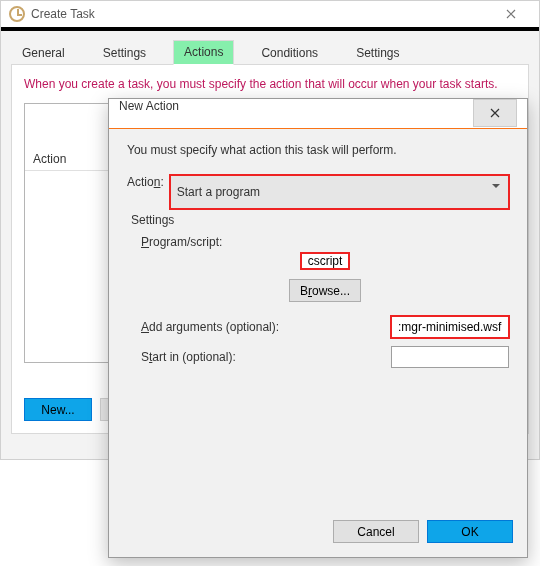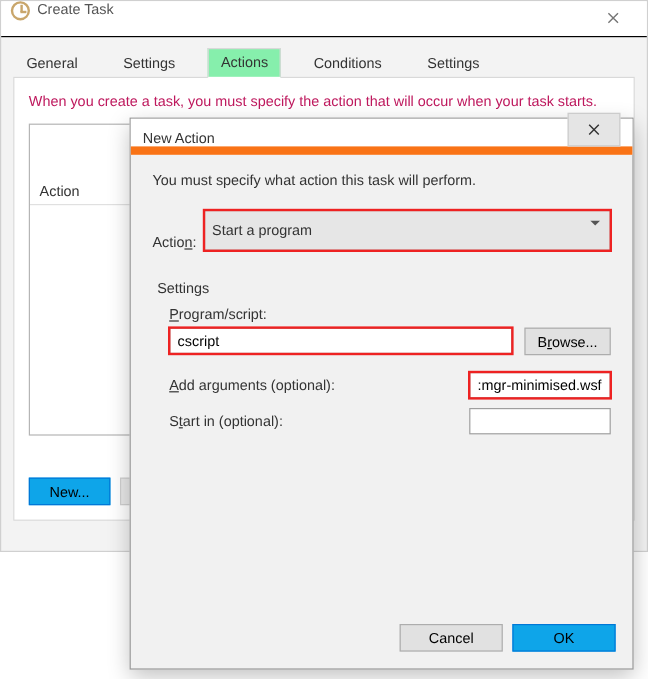--- a/index.html
+++ b/index.html
@@ -19,23 +19,23 @@
     position: absolute;
     left: 0; top: 0;
     width: 540px;
     height: 460px;
     border: 1px solid #d0d0d0;
     background: #f3f3f3;
   }
   .ct-titlebar {
     height: 30px;
     background: #fff;
-    border-bottom: 1px solid #000000;
+    border-bottom: 4px solid #000000;
     display: flex;
-    align-items: flex-start;
+    align-items: center;
     padding: 0 8px;
   }
   .ct-icon {
     width: 16px; height: 16px;
     border: 2px solid #c9a66b;
     border-radius: 50%;
     margin-right: 6px;
     position: relative;
   }
   .ct-icon::after {
@@ -136,42 +136,42 @@
     border:1px solid #9a9a9a;
     box-shadow:0 6px 18px rgba(0,0,0,.25);
     z-index:5;
     display:flex;
     flex-direction:column;
   }
   .na-titlebar {
     height:30px;
     background:#fff;
     display:flex;
-    align-items:flex-end;
+    align-items:flex-start;
     padding:0 10px;
-    border-bottom:7px solid #f97316;
+    border-bottom:1px solid #f97316;
   }
   .na-title { color:#333; }
   .na-close {
     margin-left:auto;
     width:44px; height:28px;
     background:#e5e5e5;
     display:flex; align-items:center; justify-content:center;
     color:#333;
     border:1px solid #ccc;
   }
   .na-close svg { width:10px; height:10px; }
   .na-body {
     flex:1;
     padding:14px 18px 0 18px;
     color:#333;
     position:relative;
   }
   .na-desc { margin-bottom:18px; }
-  .row { display:flex; align-items:flex-end; gap:6px; margin-bottom:24px;}
+  .row { display:flex; align-items:flex-start; gap:6px; margin-bottom:4px;}
   .lbl { }
   .underline { text-decoration:underline; }
   .select {
     flex:1;
     height:22px;
     background:#e6e6e6;
     border:1px solid #adadad;
     display:flex;
     align-items:center;
     padding:16px 6px;
@@ -188,21 +188,21 @@
   .indent { padding-left:14px; }
   .text-input {
     height:22px;
     border:1px solid #9e9e9e;
     background:#fff;
     padding:0 6px;
     display:flex;
     align-items:center;
     color:#000;
   }
-  .program-row { display:flex; gap:10px; align-items:flex-start; margin:4px 0 14px 0;}
+  .program-row { display:flex; gap:10px; align-items:center; margin:4px 0 14px 0;flex-direction:column;}
   .program-row .text-input { flex:1; }
   .grid2 {
     display:grid;
     grid-template-columns: 1fr 118px;
     gap:8px 12px;
     align-items:center;
   }
   .redbox {
     outline:2px solid #e22; outline-offset:-1px;
   }

